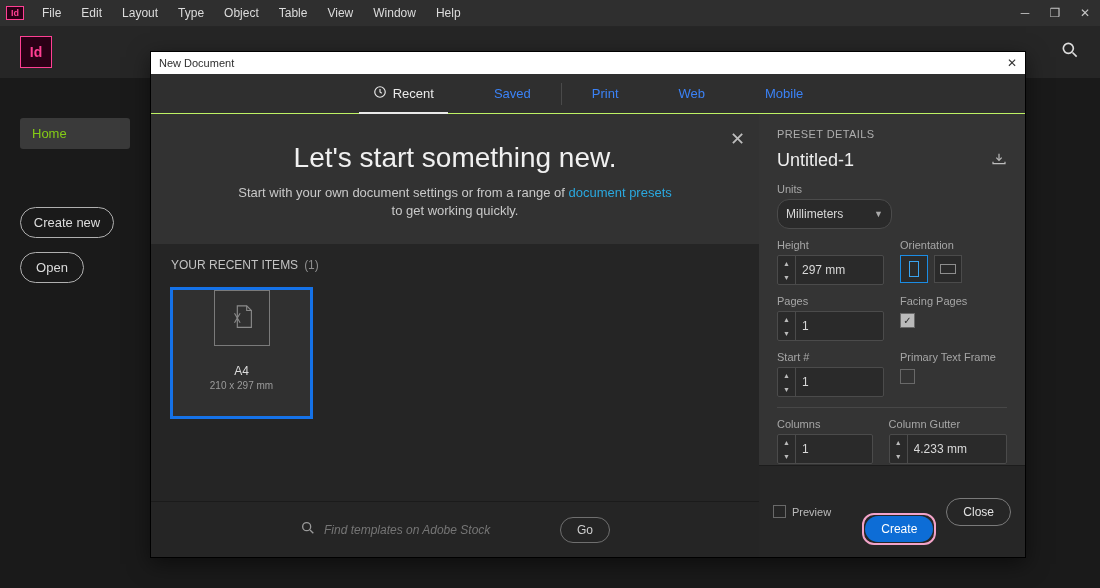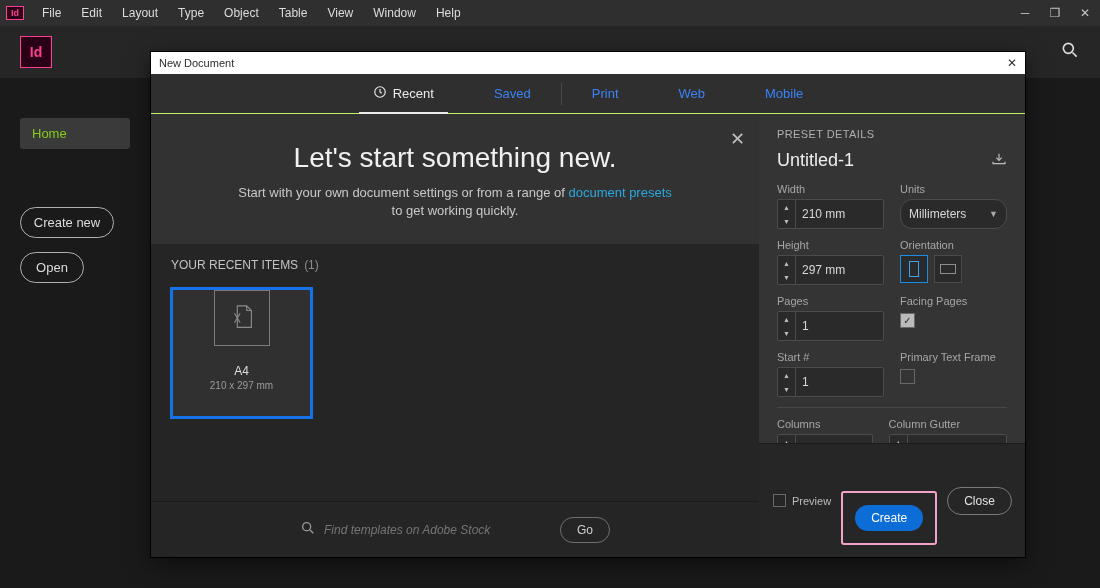--- a/index.html
+++ b/index.html
@@ -72,21 +72,21 @@
     .chk { width:15px; height:15px; border:1px solid #696969; display:flex; align-items:center; justify-content:center; margin-top:2px; }
     .chk.checked { background:#bababa; color:#2d2d2d; font-size:10px; }
     hr.sep { border:none; border-top:1px solid #474747; margin:10px 0; }
     .expander { display:flex; align-items:center; gap:4px; color:#c8c8c8; font-size:12px; }
     .expander .arr { font-size:9px; }
     .footer { background:#262626; padding:12px 14px; display:flex; align-items:center; gap:10px; border-top:1px solid #1c1c1c; }
     .footer .left { display:flex; align-items:center; gap:6px; flex:1; }
     .btn { border-radius:16px; font-size:12px; padding:6px 16px; cursor:default; }
     .btn-primary { background:#0d6dd6; border:none; color:#fff; }
     .btn-secondary { background:transparent; border:1.5px solid #7a7a7a; color:#e2e2e2; }
-    .highlight-ring { border:2.5px solid #f2a3c8; padding:12px; border-radius:3px;margin-top:35px; }
+    .highlight-ring { border:2.5px solid #f2a3c8; padding:1px; border-radius:12px;margin-top:35px; }
   </style>
 </head>
 <body>
 
 <div class="menubar">
   <div class="id-badge">Id</div>
   <div class="menu-item">File</div>
   <div class="menu-item">Edit</div>
   <div class="menu-item">Layout</div>
   <div class="menu-item">Type</div>
@@ -201,30 +201,20 @@
             <svg width="16" height="14" viewBox="0 0 24 20" fill="none" stroke="#bdbdbd" stroke-width="1.8">
                 <path d="M12 2v9"></path>
                 <path d="M8 8l4 4 4-4"></path>
                 <path d="M3 14v3h18v-3"></path>
               </svg>
           </span>
         </div>
 
         <div class="row2">
           <div class="field half">
-            <div class="flabel">Width</div>
-            <div class="stepper">
-              <div class="arrows">
-                  <span>▲</span>
-                  <span>▼</span>
-                </div>
-              <input value="210 mm" style="">
-            </div>
-          </div>
-          <div class="field half">
             <div class="flabel">Units</div>
             <div class="select">
               <span class="cv">Millimeters</span>
               <span class="chev">▼</span>
             </div>
           </div>
         </div>
 
         <div class="row2">
           <div class="field half">

